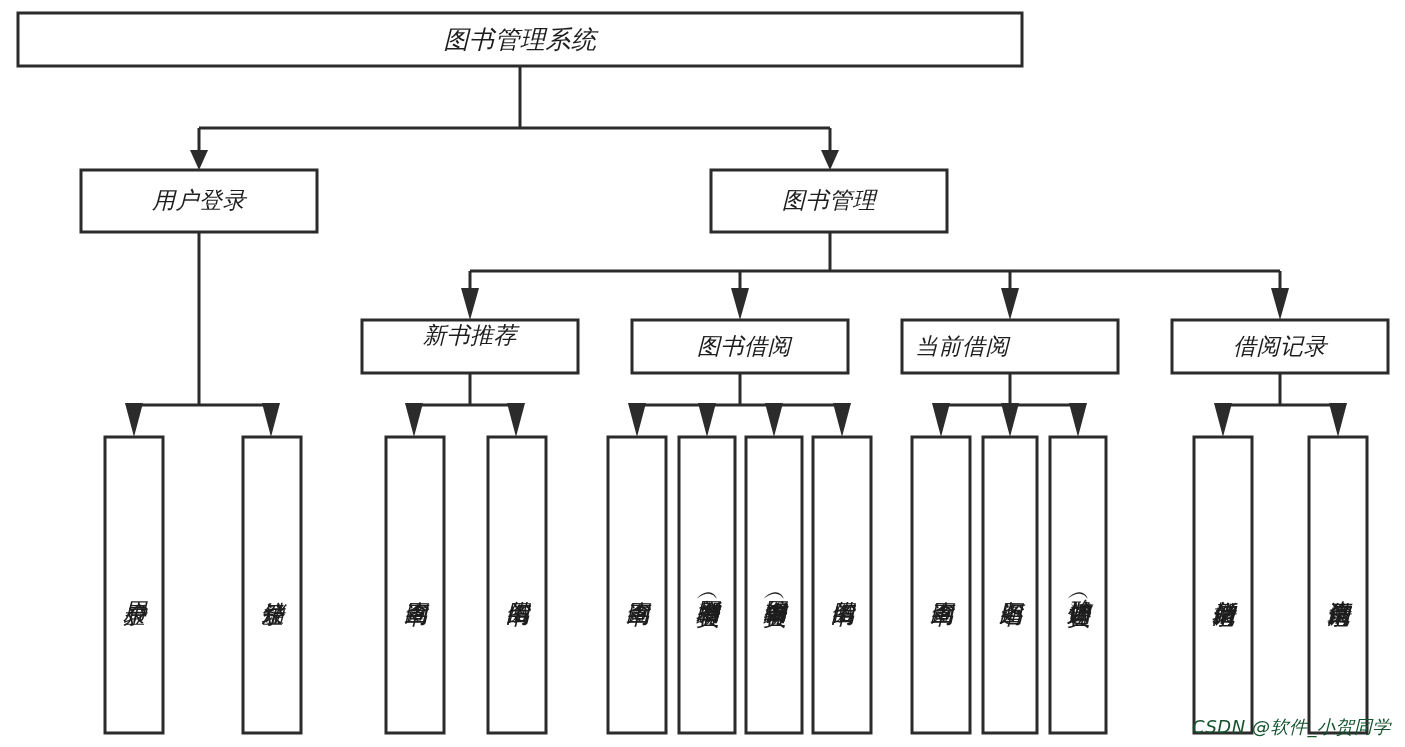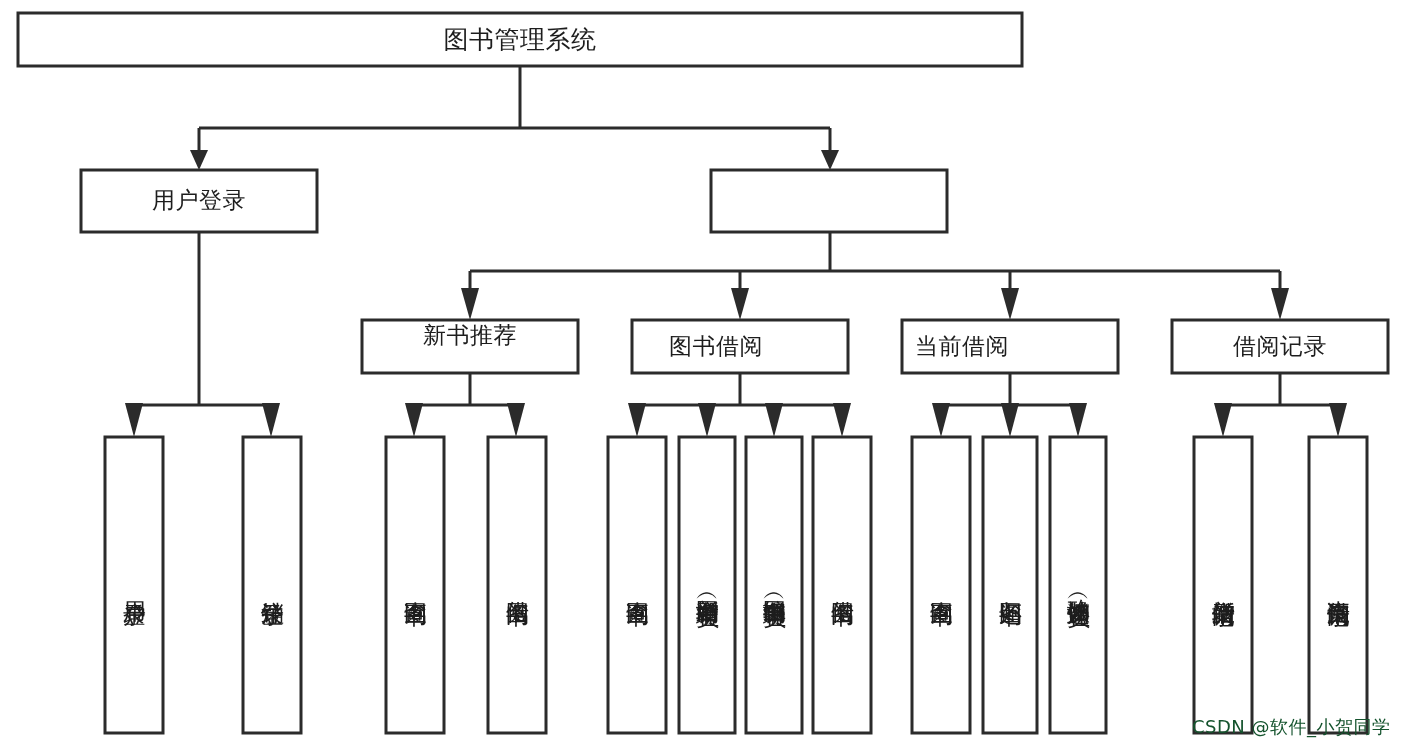--- a/index.html
+++ b/index.html
@@ -11,20 +11,21 @@
     width: 1405px;
     height: 747px;
     font-family: "DejaVu Sans", "Liberation Sans", sans-serif;
     overflow: hidden;
   }
   #diagram-root {
     position: relative;
     width: 1113px;
     height: 747px;
     background: #ffffff;
+    font-style: italic;
   }
   svg.diagram-canvas {
     position: absolute;
     left: 0;
     top: 0;
     width: 1405px;
     height: 747px;
   }
   .node-box {
     fill: #ffffff;
@@ -169,23 +170,24 @@
     <rect class="node-box" x="983" y="437" width="54" height="296"></rect>
     <rect class="node-box" x="1050" y="437" width="56" height="296"></rect>
 
     <rect class="node-box" x="1194" y="437" width="58" height="296"></rect>
     <rect class="node-box" x="1309" y="437" width="58" height="296"></rect>
   </svg>
 
   <div class="node-label-h" style="left:18px; top:13px; width:1004px; height:53px; font-size:25px;">图书管理系统</div>
 
   <div class="node-label-h" style="left:81px; top:170px; width:236px; height:62px;">用户登录</div>
+  <div class="node-label-h" style="left:711px; top:170px; width:236px; height:62px;">图书管理</div>
 
   <div class="node-label-h" style="left:362px; top:309px; width:216px; height:53px;">新书推荐</div>
-  <div class="node-label-h" style="left:608px; top:320px; width:216px; height:53px;">图书借阅</div>
+  <div class="node-label-h" style="left:636px; top:320px; width:216px; height:53px;">图书借阅</div>
   <div class="node-label-h" style="left:854px; top:320px; width:216px; height:53px;">当前借阅</div>
   <div class="node-label-h" style="left:1172px; top:320px; width:216px; height:53px;">借阅记录</div>
 
   <div class="node-label-v" style="left:105px; top:437px; width:58px; height:296px;">用户登录</div>
   <div class="node-label-v" style="left:243px; top:437px; width:58px; height:296px;">注销登录</div>
 
   <div class="node-label-v" style="left:386px; top:437px; width:58px; height:296px;">查询图书</div>
   <div class="node-label-v" style="left:488px; top:437px; width:58px; height:296px;">借阅图书</div>
 
   <div class="node-label-v" style="left:608px; top:437px; width:58px; height:296px;">查询图书</div>

